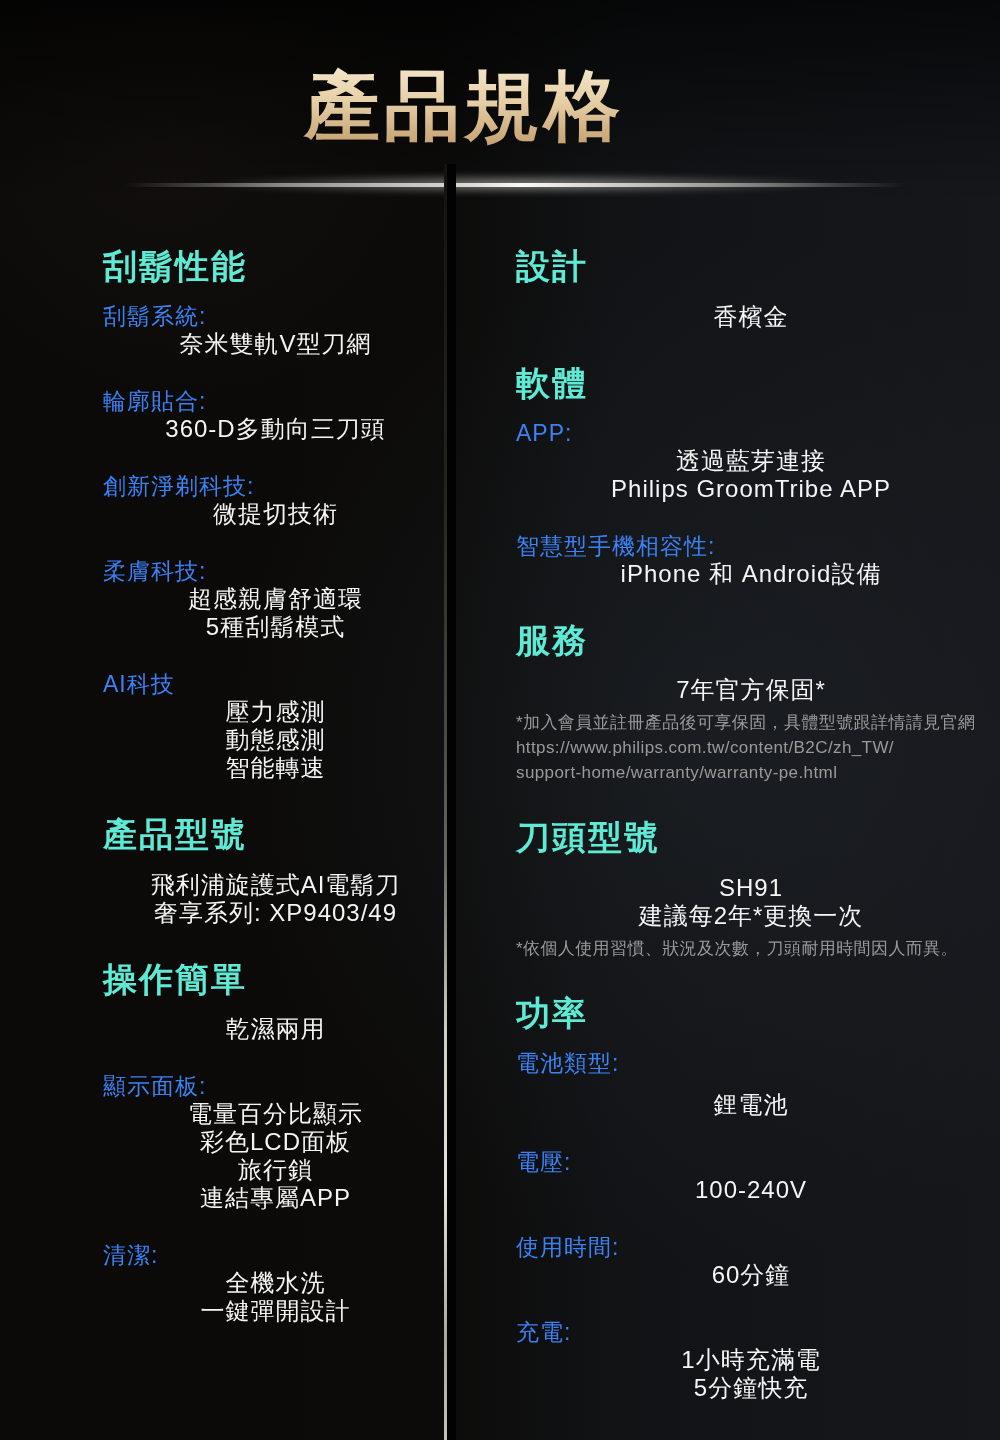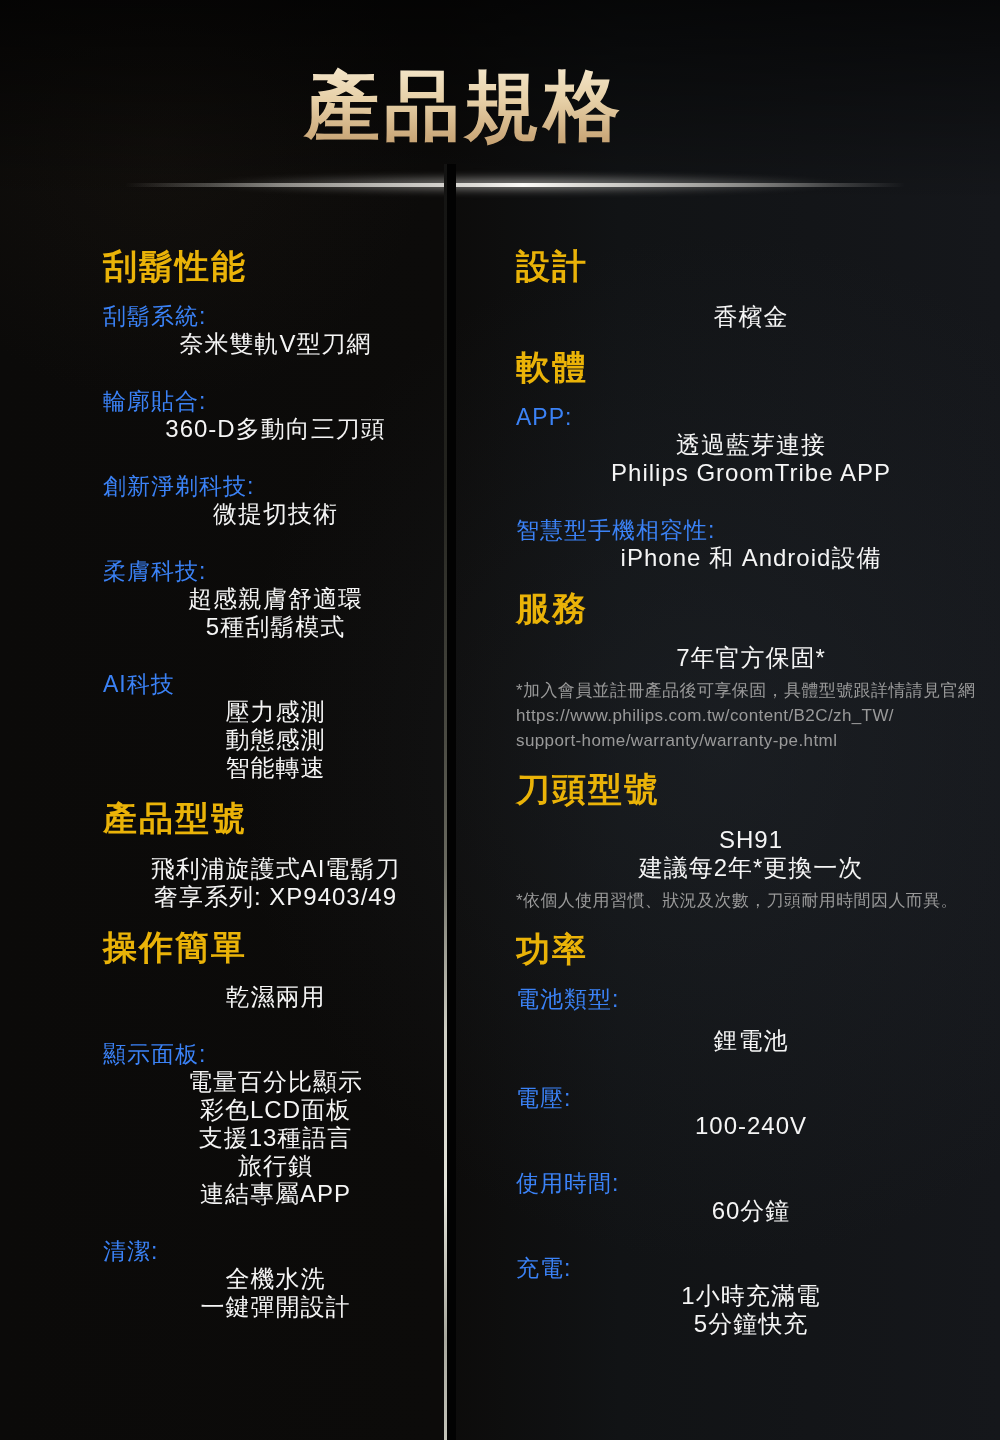--- a/index.html
+++ b/index.html
@@ -35,24 +35,24 @@
       #131312 0%, #23231e 25%, #4a4a42 45%, #6a6a60 55%,
       #cfcfc4 68%, #e4e4da 80%, #a8a89e 92%, #c3c3b9 100%);
   }
   .divider-shadow{
     position:absolute;left:447px;top:164px;width:9px;height:1276px;background:#020202;
   }
   
   .col{position:absolute;top:246px;}
   .col-left{left:103px;width:345px;}
   .col-right{left:516px;width:470px;}
-  .section + .section{margin-top:16px;}
+  .section + .section{margin-top:32px;}
   .sec-h{
     margin:0 0 16px 0;font-size:34px;line-height:1.2;font-weight:700;
-    color:#eab308;letter-spacing:2px;
+    color:#5eead4;letter-spacing:2px;
   }
   .block + .block{margin-top:30px;}
   .label{font-size:23px;line-height:27px;color:#3b82f6;letter-spacing:1px;}
   .label.spaced{margin-bottom:14px;}
   .line{font-size:24px;line-height:28px;color:#f5f5f5;letter-spacing:1px;text-align:center;}
   .fine{margin-top:6px;font-size:17px;line-height:25px;color:#9a9a9a;letter-spacing:0.4px;}
 </style>
 </head>
 <body>
 
@@ -112,21 +112,20 @@
 
   <section class="section">
     <h2 class="sec-h">操作簡單</h2>
     <div class="block">
       <div class="line">乾濕兩用</div>
     </div>
     <div class="block">
       <div class="label">顯示面板:</div>
       <div class="line">電量百分比顯示</div>
       <div class="line">彩色LCD面板</div>
-      <div class="line">支援13種語言</div>
       <div class="line">旅行鎖</div>
       <div class="line">連結專屬APP</div>
     </div>
     <div class="block">
       <div class="label">清潔:</div>
       <div class="line">全機水洗</div>
       <div class="line">一鍵彈開設計</div>
     </div>
   </section>
 

